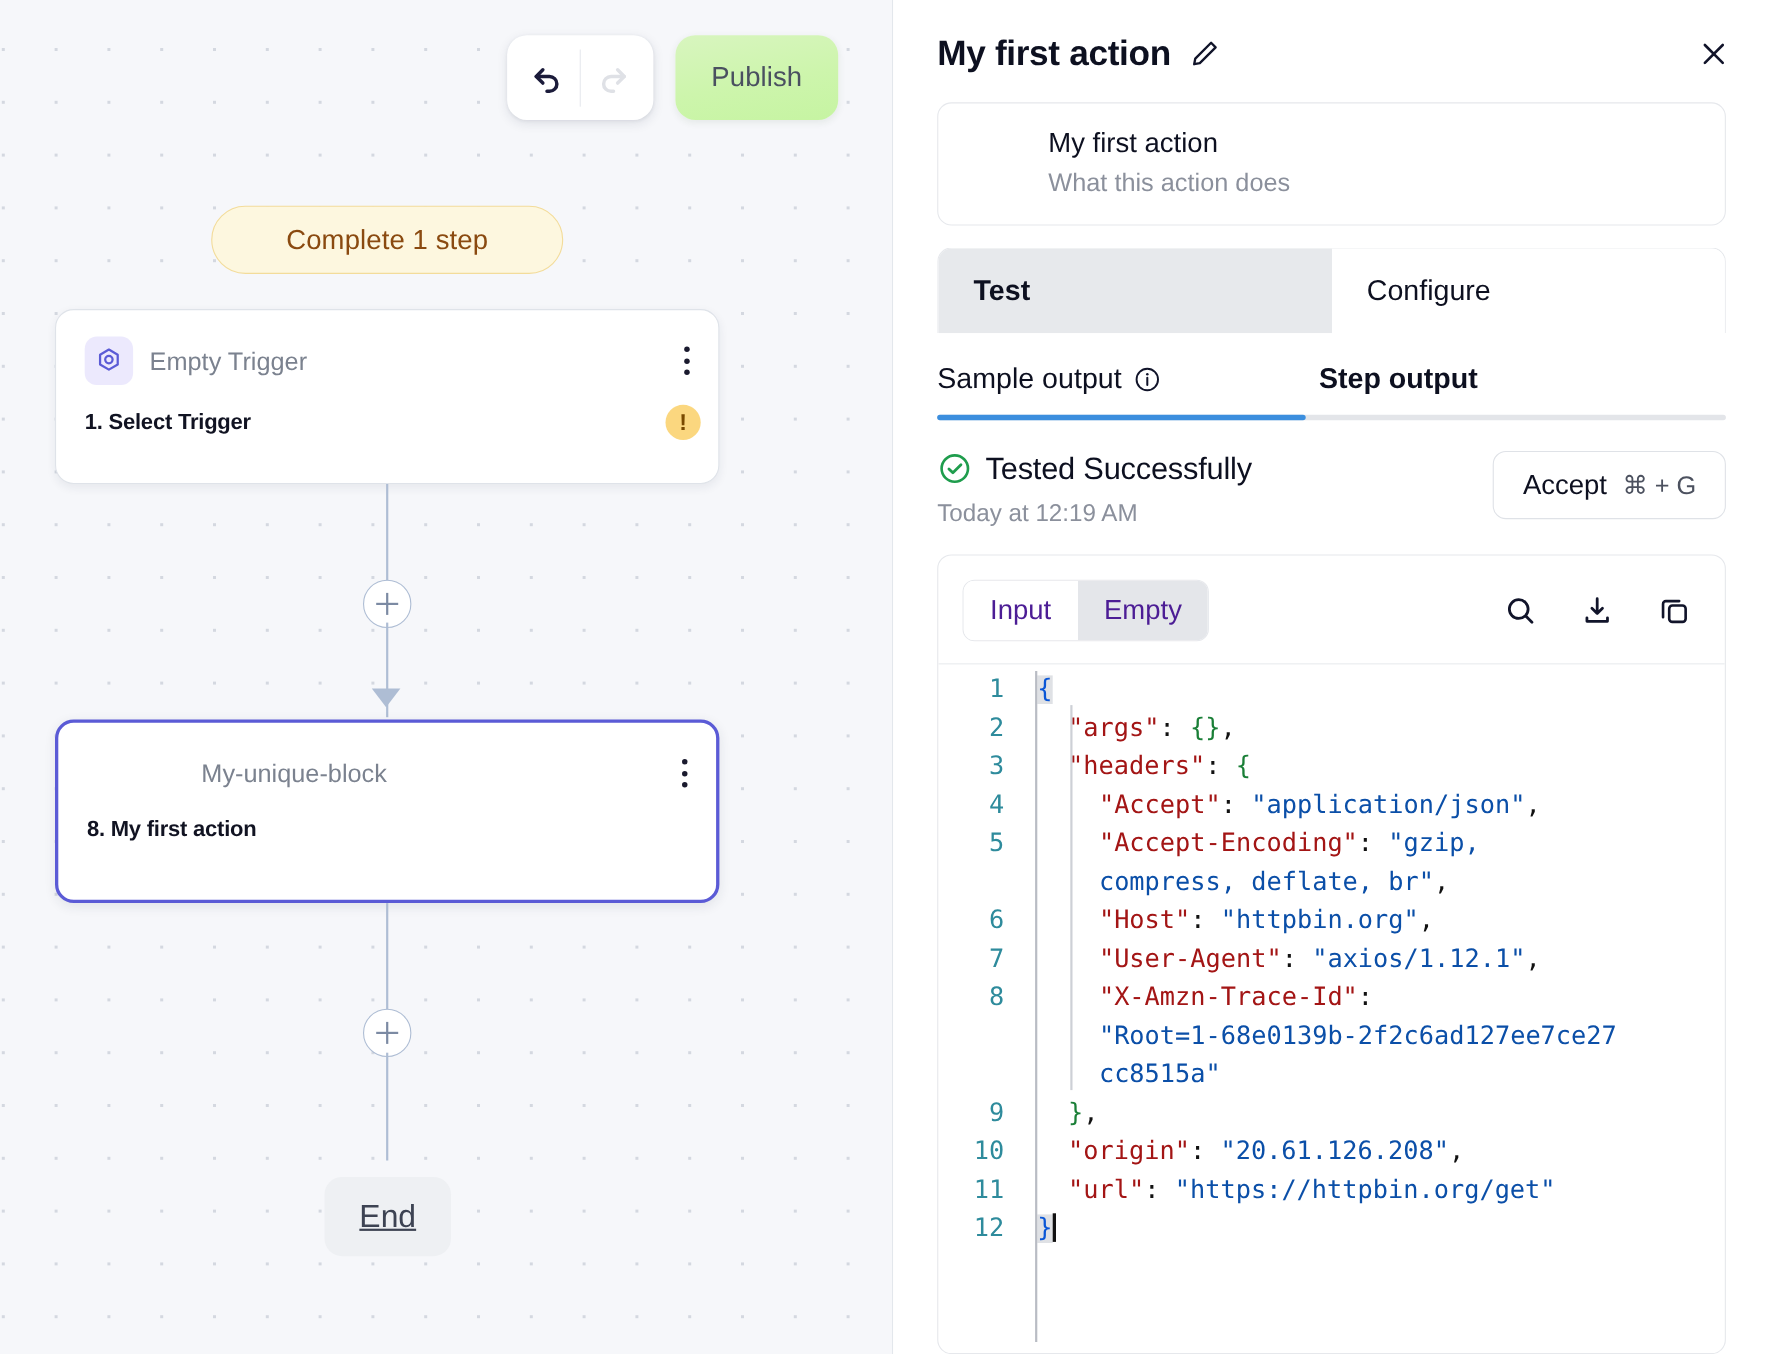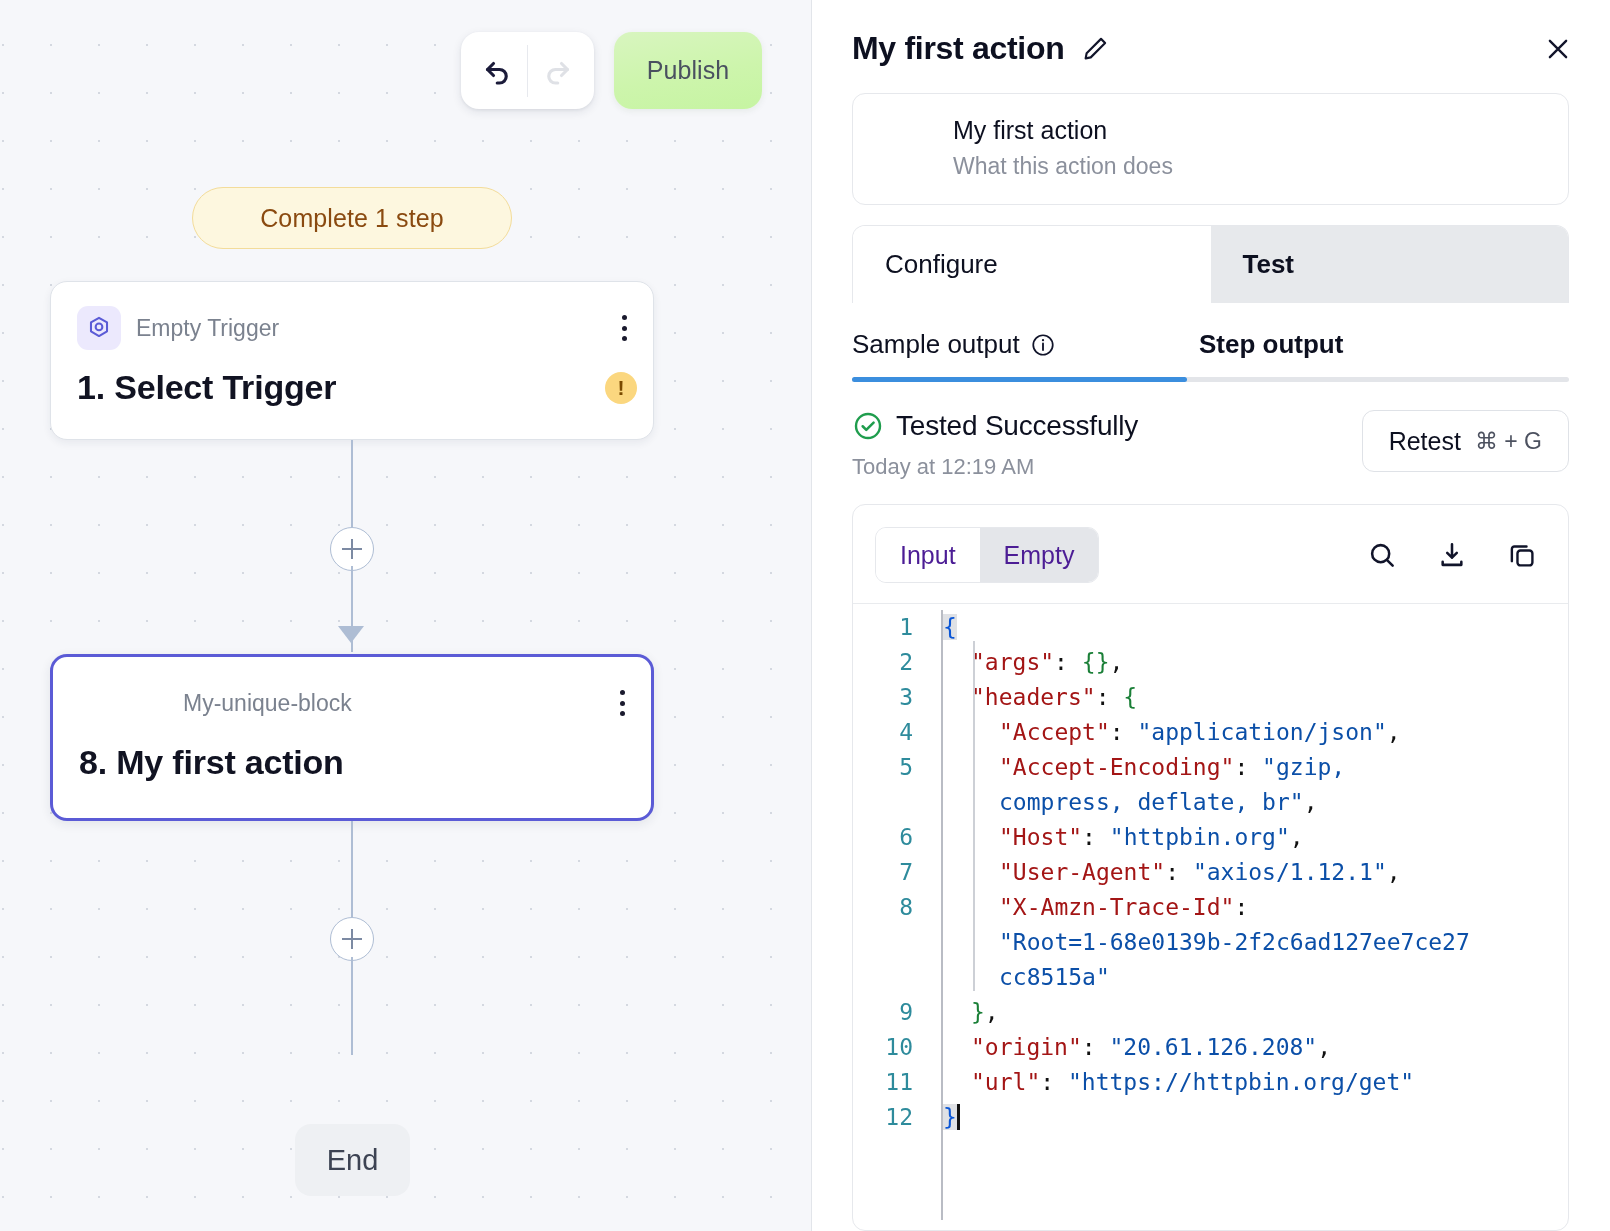--- a/index.html
+++ b/index.html
@@ -95,21 +95,21 @@
   .kebab {
     width: 26px; height: 34px; cursor: pointer;
     display: flex; flex-direction: column; align-items: center;
     justify-content: space-between; padding: 4px 0;
   }
   .kebab i { width: 5px; height: 5px; border-radius: 50%; background: #1a1a2e; display: block; }
   .node-row2 {
     display: flex; align-items: center; margin-top: 16px;
   }
   .node-title {
-    font-size: 34px; color: #111322; font-weight: 700; flex: 1;
+    font-size: 20px; color: #111322; font-weight: 700; flex: 1;
     letter-spacing: -.2px;
   }
   .warn-badge {
     width: 32px; height: 32px; border-radius: 50%;
     background: #fbd77f;
     color: #7a4a00; font-size: 21px; font-weight: 700;
     display: flex; align-items: center; justify-content: center;
     line-height: 1;
   }
 
@@ -134,25 +134,25 @@
   }
   .plus-node::before, .plus-node::after {
     content: ""; position: absolute; background: #7c8aa3;
   }
   .plus-node::before { width: 20px; height: 2.4px; }
   .plus-node::after { width: 2.4px; height: 20px; }
   .p1 { top: 527px; }
   .p2 { top: 917px; }
 
   .end-node {
-    position: absolute; left: 295px; top: 1124px;
+    position: absolute; left: 295px; top: 1070px;
     width: 115px; height: 72px;
     background: #eef0f3; border-radius: 16px;
     display: flex; align-items: center; justify-content: center;
-    font-size: 29px; color: #3d4353;
+    font-size: 29px; color: #3d4353; text-decoration: underline;
   }
 
   
   .panel {
     width: 797px; height: 1231px; background: #fff;
     display: flex; flex-direction: column;
     padding: 0 30px;
     position: relative;
   }
   .panel-head {
@@ -369,22 +369,22 @@
         </svg>
       </div>
     </div>
 
     <div class="desc-card">
       <div class="desc-name">My first action</div>
       <div class="desc-sub">What this action does</div>
     </div>
 
     <div class="tabs-outer">
+      <div class="tab active">Test</div>
       <div class="tab">Configure</div>
-      <div class="tab active">Test</div>
     </div>
 
     <div class="subtabs">
       <div class="subtab">
         <span>Sample output</span>
         <svg width="26" height="26" viewBox="0 0 24 24" fill="none">
           <circle cx="12" cy="12" r="9" stroke="#11142a" stroke-width="1.6"></circle>
           <path d="M12 10.6v6" stroke="#11142a" stroke-width="1.7" stroke-linecap="round"></path>
           <circle cx="12" cy="7.6" r="1.05" fill="#11142a"></circle>
         </svg>
@@ -401,21 +401,21 @@
         <div class="status-line">
           <svg width="32" height="32" viewBox="0 0 24 24" fill="none">
             <circle cx="12" cy="12" r="9" stroke="#1f9d4d" stroke-width="1.8"></circle>
             <path d="M8 12.2l2.7 2.7L16.2 9.4" stroke="#1f9d4d" stroke-width="1.9" stroke-linecap="round" stroke-linejoin="round"></path>
           </svg>
           <span class="status-text">Tested Successfully</span>
         </div>
         <div class="status-time">Today at 12:19 AM</div>
       </div>
       <div class="retest-btn">
-        <span>Retest</span>
+        <span>Accept</span>
         <span class="retest-kbd">⌘ + G</span>
       </div>
     </div>
 
     <div class="code-card">
       <div class="code-toolbar">
         <div class="seg">
           <div class="seg-btn">Input</div>
           <div class="seg-btn on">Empty</div>
         </div>

